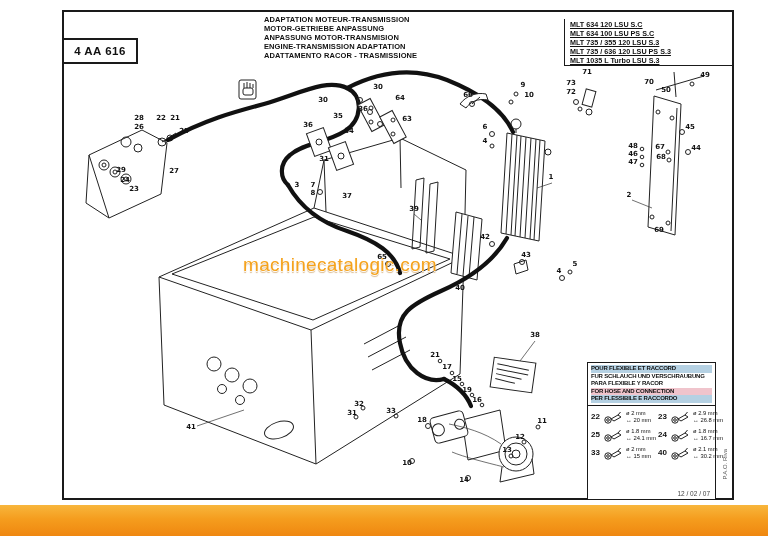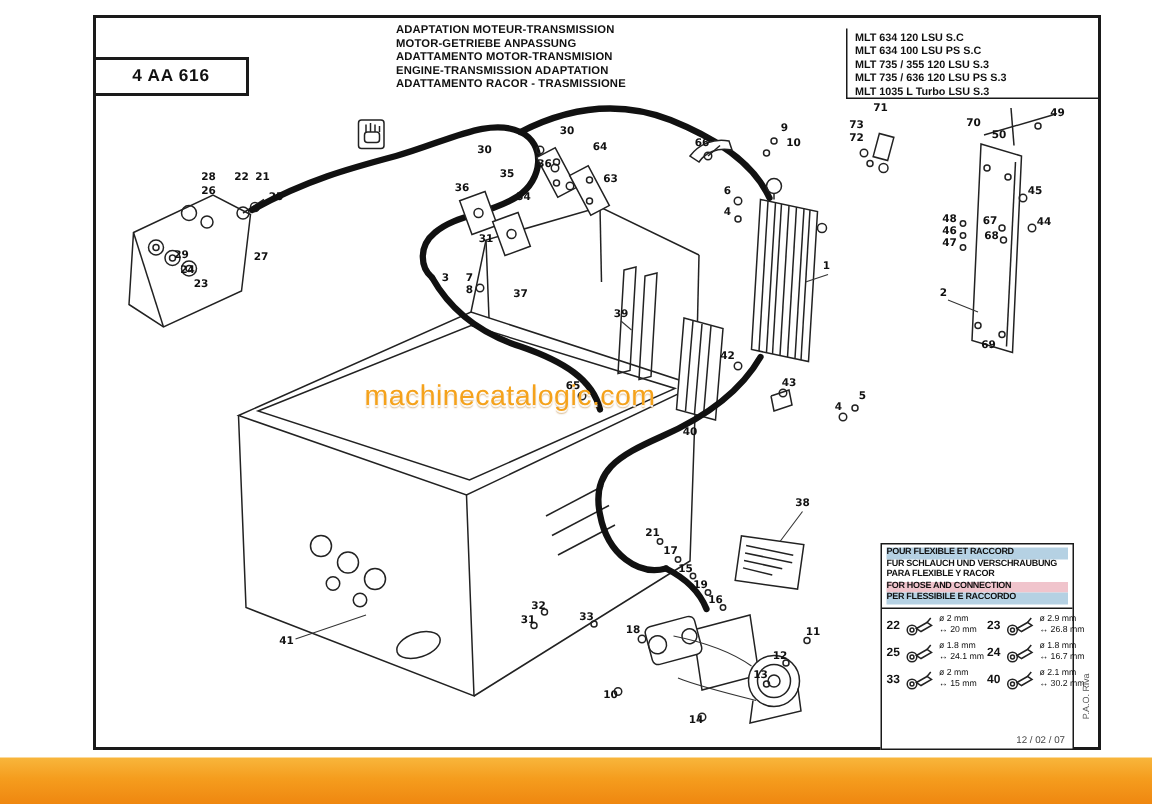--- a/index.html
+++ b/index.html
@@ -6,35 +6,35 @@
   .screenshot {
     position:relative; width:768px; height:536px; overflow:hidden;
     background:#ffffff; font-family:"Liberation Sans", sans-serif; color:#111;
   }
   
   .frame {
     position:absolute; left:62px; top:10px; width:672px; height:490px;
     border:2px solid #1a1a1a; box-sizing:border-box; background:#fff;
   }
   .code-box {
-    position:absolute; left:-2px; top:26px; width:104px; height:26px;
+    position:absolute; left:-2px; top:26px; width:76px; height:26px;
     border:2px solid #1a1a1a; box-sizing:border-box; background:#fff;
     font-weight:bold; font-size:11.5px; line-height:22px; text-align:center;
     letter-spacing:0.5px; z-index:5;
   }
   .titles {
     position:absolute; left:200px; top:3px; z-index:4;
   }
   .titles div {
     font-size:7.5px; font-weight:bold; line-height:9px; letter-spacing:0.1px;
   }
   .models {
     position:absolute; left:500px; top:7px; width:168px; height:47px; z-index:4;
     border-left:1px solid #1a1a1a; border-bottom:1px solid #1a1a1a;
-    box-sizing:border-box; padding:1px 0 0 5px;
+    box-sizing:border-box; padding:1px 0 0 5px;text-decoration:underline;
   }
   .models div { font-size:7.2px; font-weight:bold; line-height:9px; white-space:nowrap; }
 
   .diagram-svg { position:absolute; left:0; top:0; width:668px; height:486px; }
 
   .ln { fill:none; stroke:#222; stroke-width:1; }
   .hose { fill:none; stroke:#111; stroke-width:4.2; stroke-linecap:round; }
   .thin { fill:none; stroke:#333; stroke-width:0.7; }
   .callout { font:600 7px "DejaVu Sans", sans-serif; fill:#111; text-anchor:middle; }
 
@@ -85,21 +85,21 @@
 
   <div class="frame">
 
     <div class="code-box">
       <span>4 AA 616</span>
     </div>
 
     <div class="titles">
       <div>ADAPTATION MOTEUR-TRANSMISSION</div>
       <div>MOTOR-GETRIEBE ANPASSUNG</div>
-      <div>ADATTAMENTO MOTOR-TRANSMISION</div>
+      <div>ANPASSUNG MOTOR-TRANSMISION</div>
       <div>ENGINE-TRANSMISSION ADAPTATION</div>
       <div>ADATTAMENTO RACOR - TRASMISSIONE</div>
     </div>
 
     <div class="models">
       <div>MLT 634 120 LSU  S.C</div>
       <div>MLT 634 100 LSU PS S.C</div>
       <div>MLT 735 / 355 120 LSU S.3</div>
       <div>MLT 735 / 636 120 LSU PS S.3</div>
       <div>MLT 1035 L Turbo LSU S.3</div>

